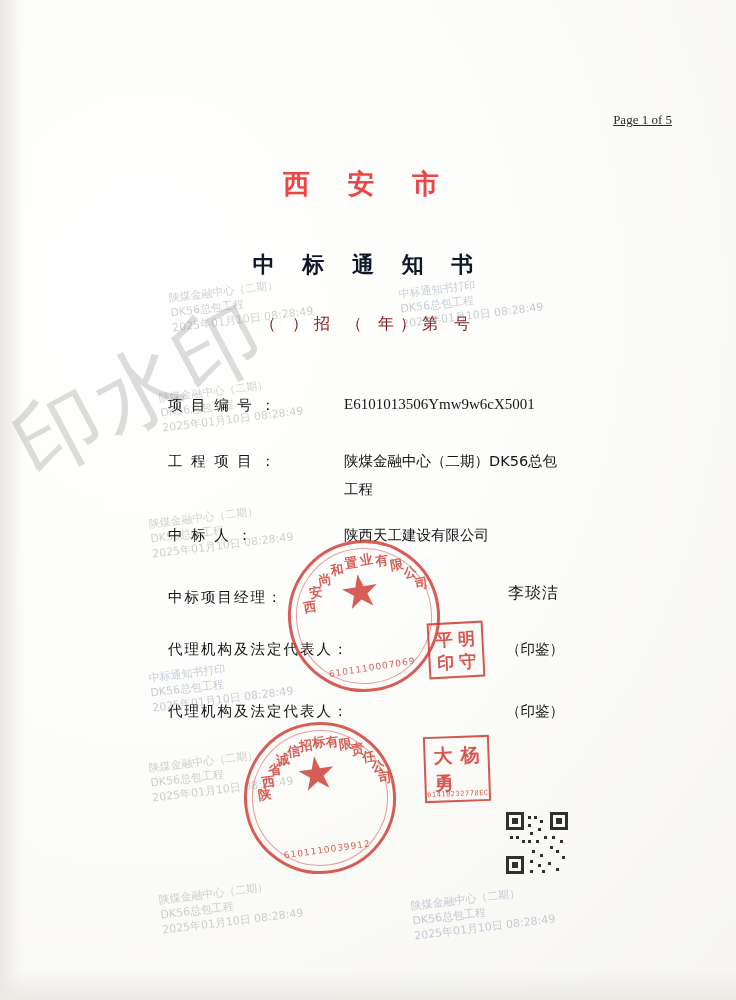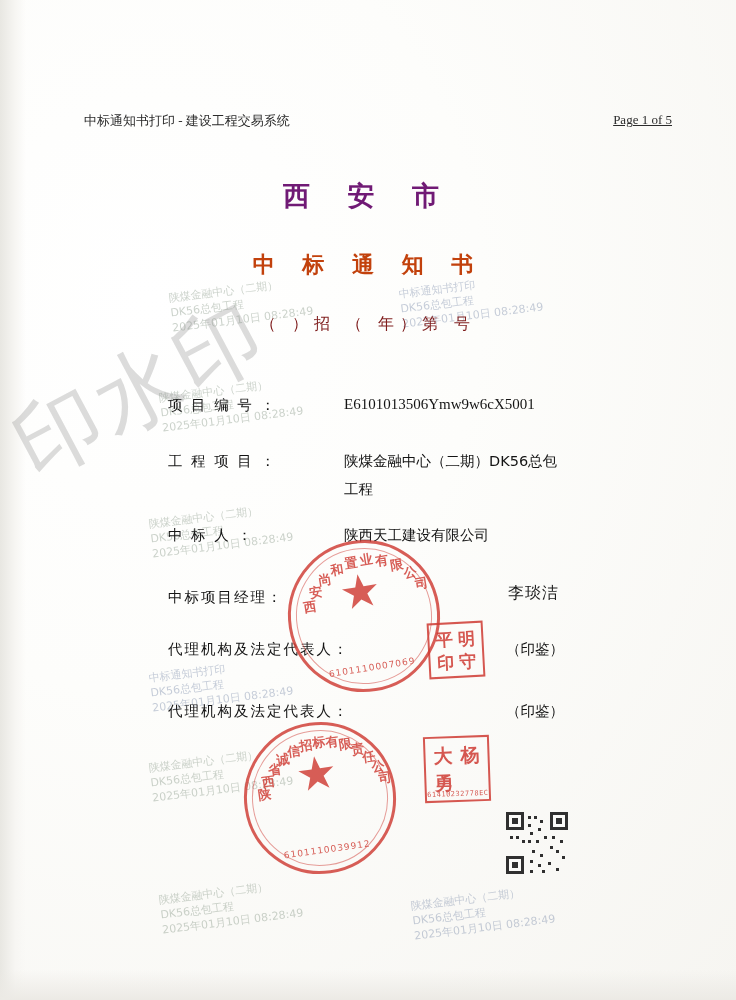--- a/index.html
+++ b/index.html
@@ -49,41 +49,41 @@
   #hdr-left { left: 84px; }
   #hdr-right { right: 64px; text-decoration: underline; }
 
   
   .title-block {
     position: absolute;
     left: 0; right: 0;
     text-align: center;
   }
   #title1 {
-    top: 178px;
+    top: 166px;
     font-size: 27px;
     font-weight: bold;
     letter-spacing: 14px;
-    color: #701a75;
+    color: #ef4444;
     font-family: "DejaVu Sans", sans-serif;
   }
   #title2 {
     top: 216px;
     font-size: 22px;
     font-weight: bold;
     letter-spacing: 1px;
     color: #141414;
     font-family: "DejaVu Sans", sans-serif;
   }
   #title3 {
     top: 250px;
     font-size: 22px;
     font-weight: bold;
     letter-spacing: 10px;
-    color: #c2410c;
+    color: #0f172a;
     font-family: "DejaVu Sans", sans-serif;
   }
   #subtitle {
     top: 314px;
     font-size: 16px;
     letter-spacing: 6px;
     color: #7f1d1d;
     font-family: Liberation Serif, serif;
   }
 
@@ -327,21 +327,20 @@
       <div>2025年01月10日 08:28:49</div>
   </div>
   <div class="wm blue" style="left:412px; top:890px;">
     <div>陕煤金融中心（二期）</div>
       <div>DK56总包工程</div>
       <div>2025年01月10日 08:28:49</div>
   </div>
 
   <div id="watermark-big">印水印</div>
 
-  <div class="hdr" id="hdr-left">中标通知书打印 - 建设工程交易系统</div>
   <div class="hdr" id="hdr-right">Page 1 of 5</div>
 
   <div class="title-block" id="title1">西 安 市</div>
   <div class="title-block" id="title3">中 标 通 知 书</div>
   <div class="title-block" id="subtitle">（ ）招 （ 年）第 号</div>
 
   <div class="row" id="row-project-no">
     <span class="lbl">项 目 编 号 ：</span>
     <span class="val serif">E6101013506Ymw9w6cX5001</span>
   </div>

